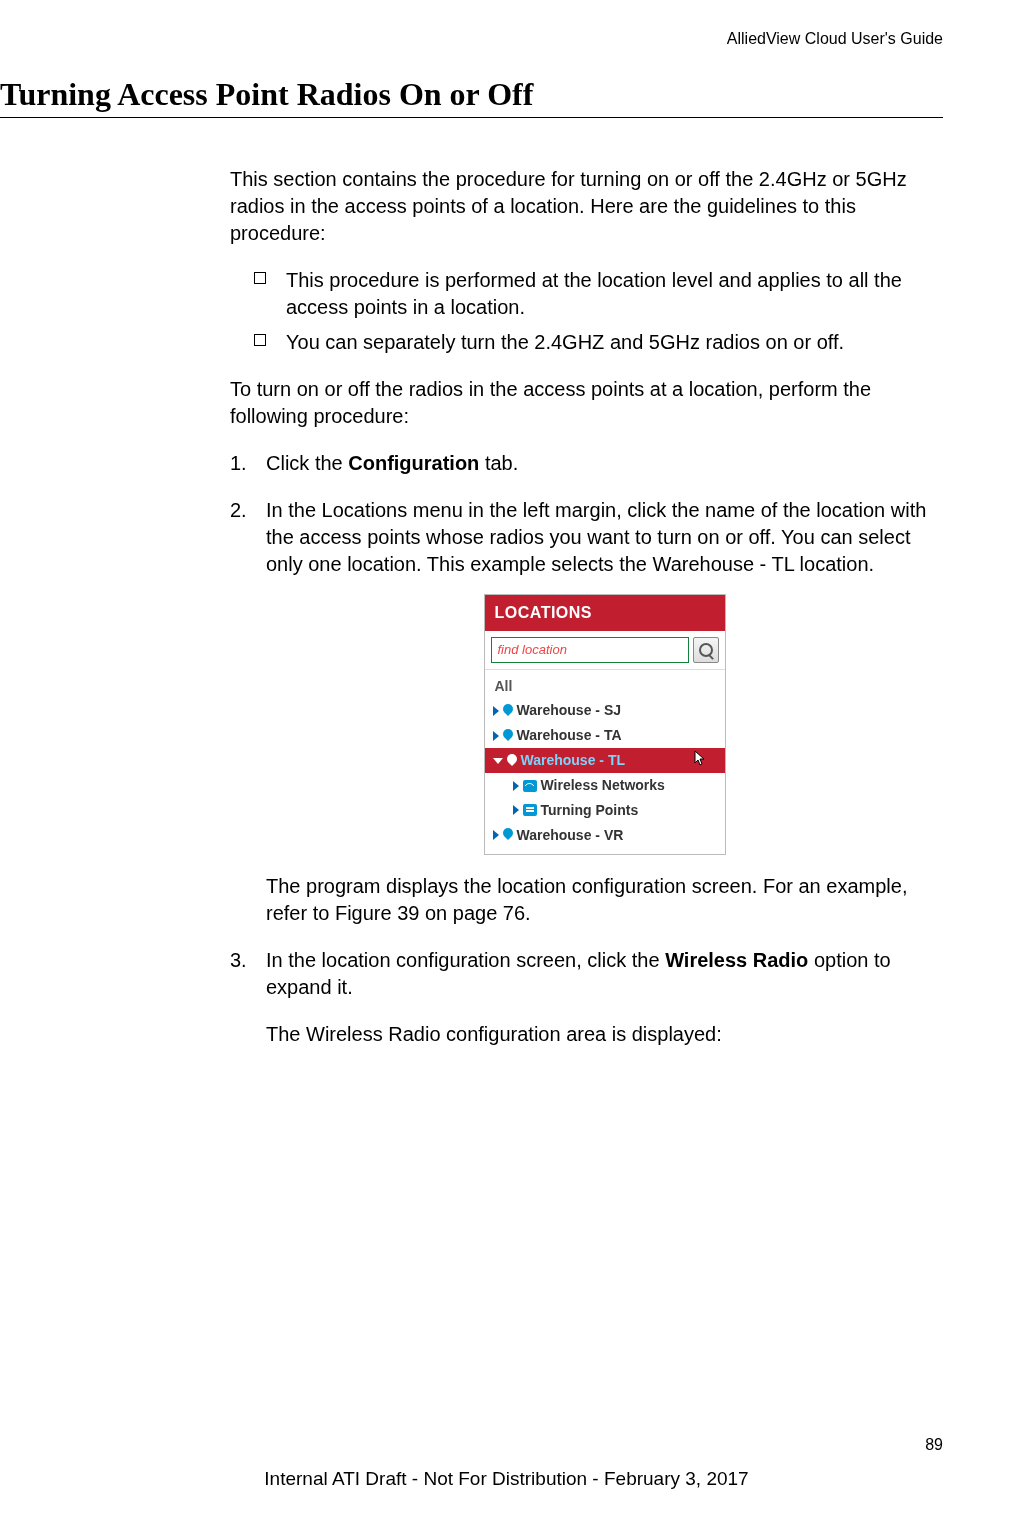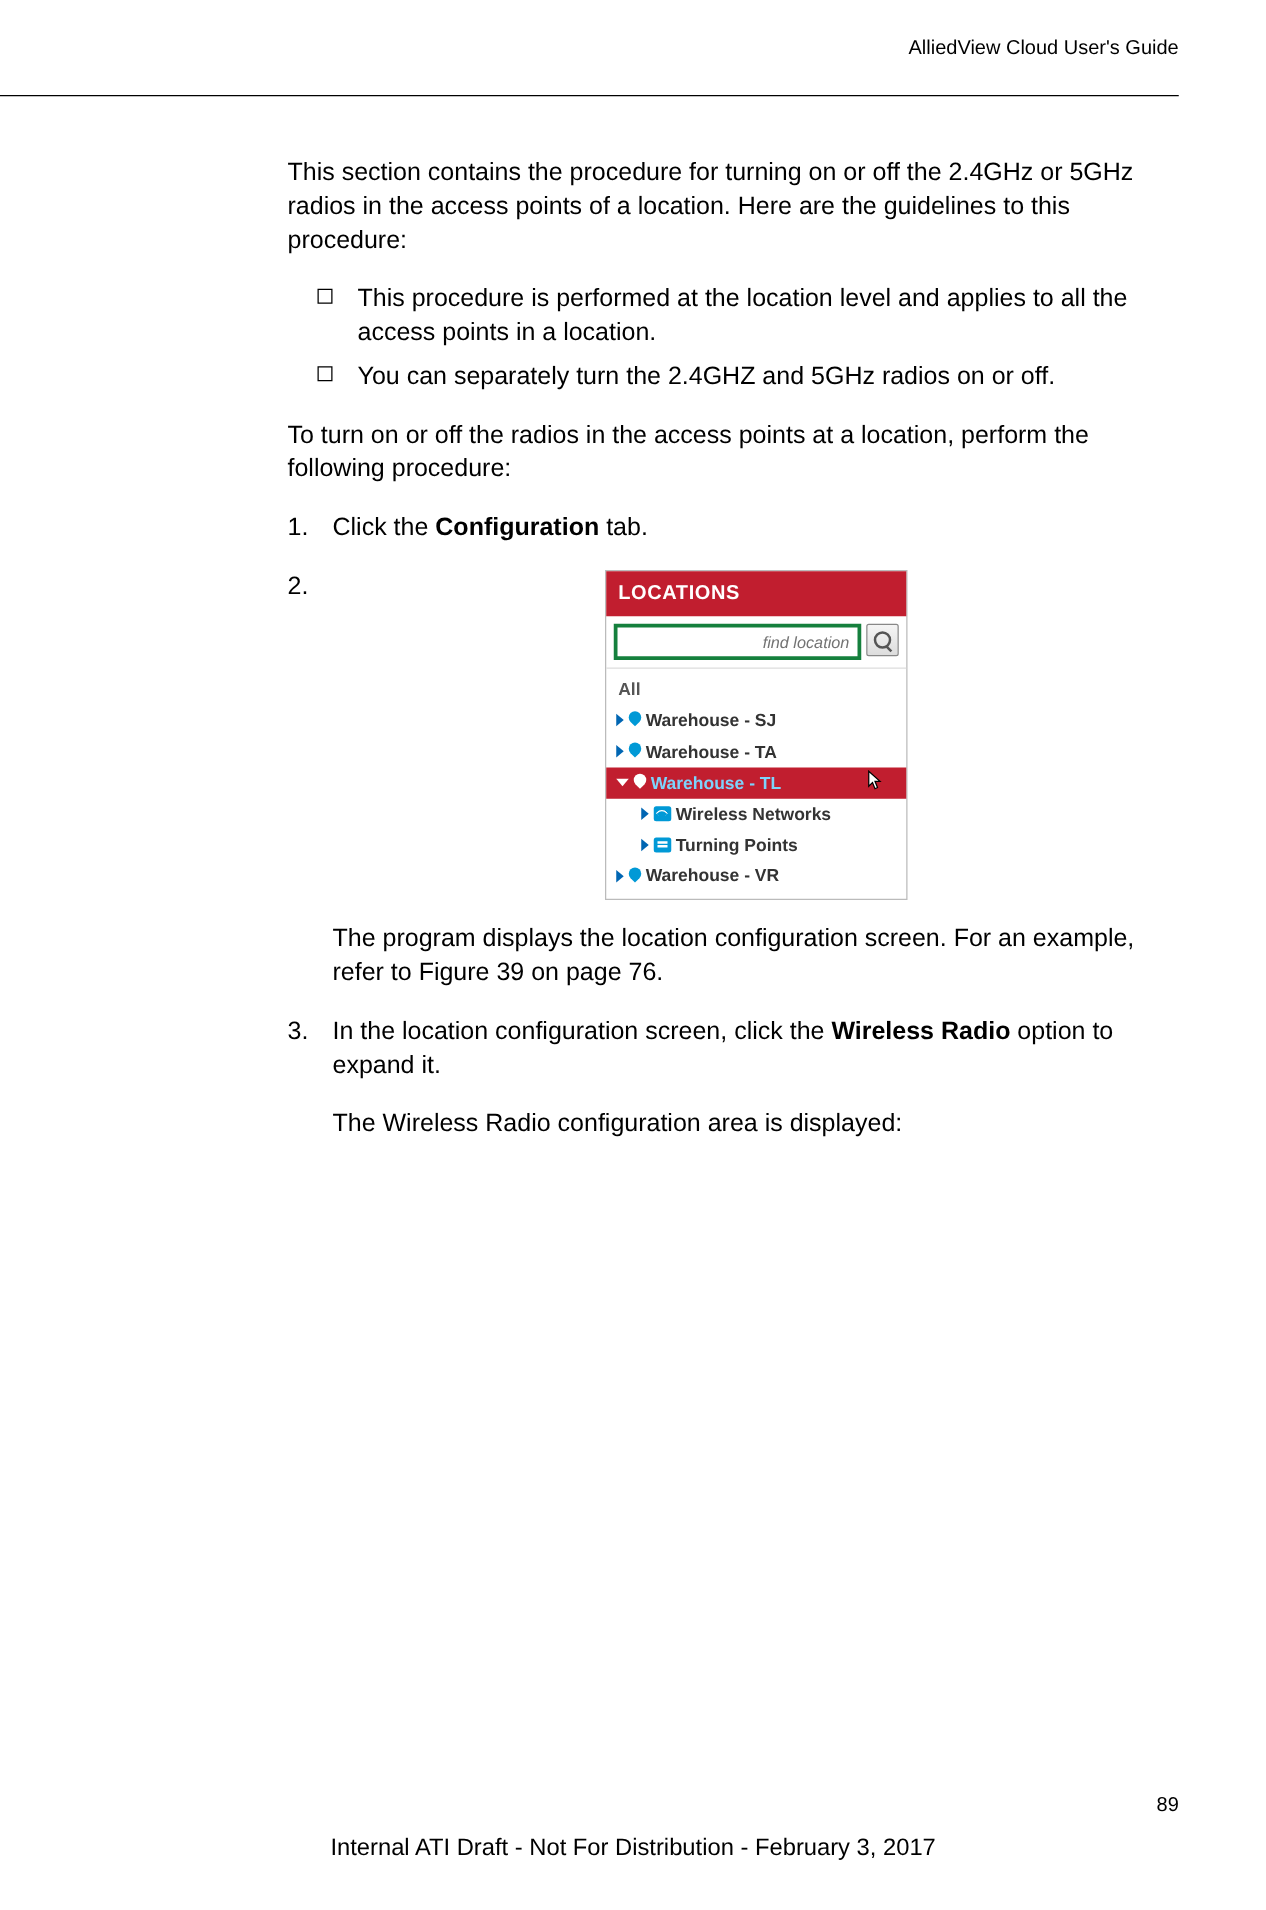--- a/index.html
+++ b/index.html
@@ -97,27 +97,26 @@
     letter-spacing: 0.5px;
   }
   .search-row {
     padding: 6px 6px;
     border-bottom: 1px solid #ddd;
     display: flex;
     gap: 4px;
   }
   .search-box {
     flex: 1;
-    border: 3px solid #15803d;
-    color: #737373;
+    border: 1px solid #15803d;
+    color: #ef4444;
     font-style: italic;
     font-size: 13px;
     padding: 3px 6px;
     background: #fff;
-    text-align: right;
   }
   .search-btn {
     width: 24px;
     height: 24px;
     border: 1px solid #888;
     background: linear-gradient(#f5f5f5,#ddd);
     display: flex;
     align-items: center;
     justify-content: center;
     border-radius: 2px;
@@ -236,20 +235,21 @@
     text-align: center;
     font-size: 19px;
   }
 </style>
 </head>
 <body>
 
 <div class="page">
   <div class="header-right">AlliedView Cloud User's Guide</div>
 
+  <h1 class="section-title">Turning Access Point Radios On or Off</h1>
   <hr class="rule">
 
   <div class="body-col">
     <p class="para">This section contains the procedure for turning on or off the 2.4GHz or 5GHz radios in the access points of a location. Here are the guidelines to this procedure:</p>
 
     <ul class="bullet-list">
       <li>
         <span class="marker"></span>
         <span>This procedure is performed at the location level and applies to all the access points in a location.</span>
       </li>
@@ -263,20 +263,21 @@
 
     <ol class="num-list">
       <li>
         <span class="num">1.</span>
         <span>
           <span>Click the </span><span class="bold">Configuration</span><span> tab.</span>
         </span>
       </li>
       <li>
         <span class="num">2.</span>
+        <span>In the Locations menu in the left margin, click the name of the location with the access points whose radios you want to turn on or off. You can select only one location. This example selects the Warehouse - TL location.</span>
 
         <div class="figure-wrap">
           <div class="locations-panel">
             <div class="locations-header">LOCATIONS</div>
             <div class="search-row">
               <div class="search-box">find location</div>
               <div class="search-btn">
                 <span class="mag"></span>
               </div>
             </div>

